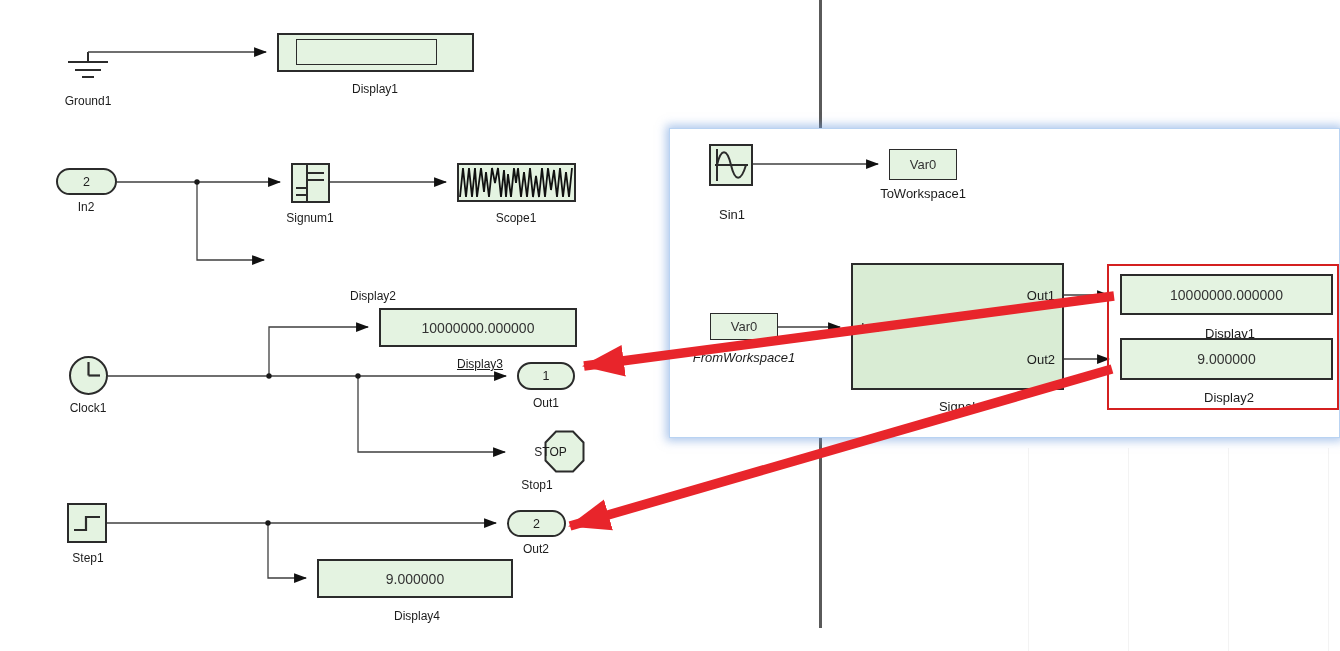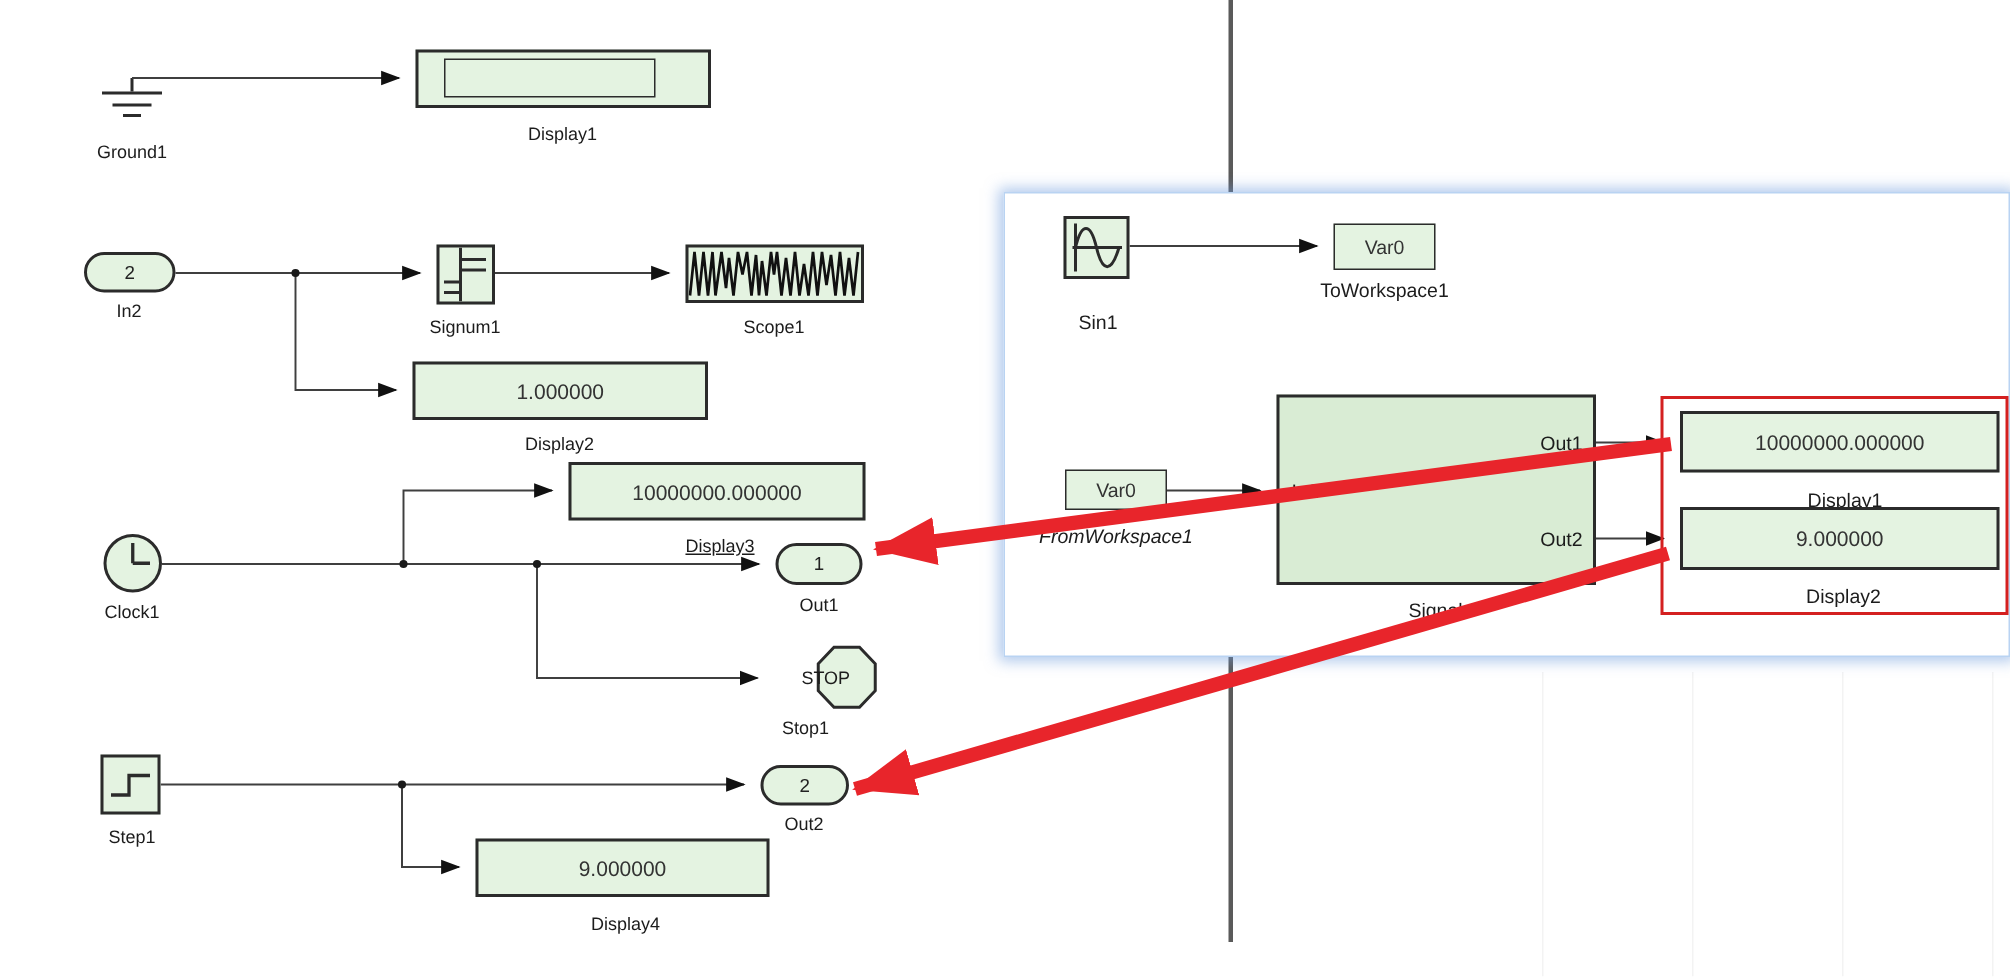--- a/index.html
+++ b/index.html
@@ -94,21 +94,20 @@
   </div>
   <div class="lbl" style="left:310px;top:211px;">Signum1</div>
 
   <div class="blk" style="left:457px;top:163px;width:119px;height:39px;">
     <svg width="115" height="35" viewBox="0 0 115 35">
       <polyline fill="none" stroke="#111111" stroke-width="1.8" points="1,32 4,3 7,32 10,3 13,32 16,3 18,32 22,3 25,27 27,7 30,32 33,3 36,18 39,3 42,32 45,5 47,32 49,9 52,32 55,3 57,18 59,3 62,32 65,7 68,32 71,3 74,32 77,11 80,32 83,3 86,32 89,3 92,25 95,5 98,32 101,3 104,32 107,7 110,32 113,3"></polyline>
     </svg>
   </div>
   <div class="lbl" style="left:516px;top:211px;">Scope1</div>
 
-  <div class="blk disp" style="left:275px;top:241px;width:197px;height:39px;">1.000000</div>
   <div class="lbl" style="left:373px;top:289px;">Display2</div>
 
   <div class="blk" style="left:69px;top:356px;width:39px;height:39px;border-radius:50%;">
     <svg width="35" height="35" viewBox="0 0 35 35">
       <g stroke="#2b2b2b" stroke-width="2.2" fill="none">
         <line x1="17.5" y1="17.5" x2="17.5" y2="4"></line>
         <line x1="17.5" y1="17.5" x2="29" y2="17.5"></line>
       </g>
     </svg>
   </div>

